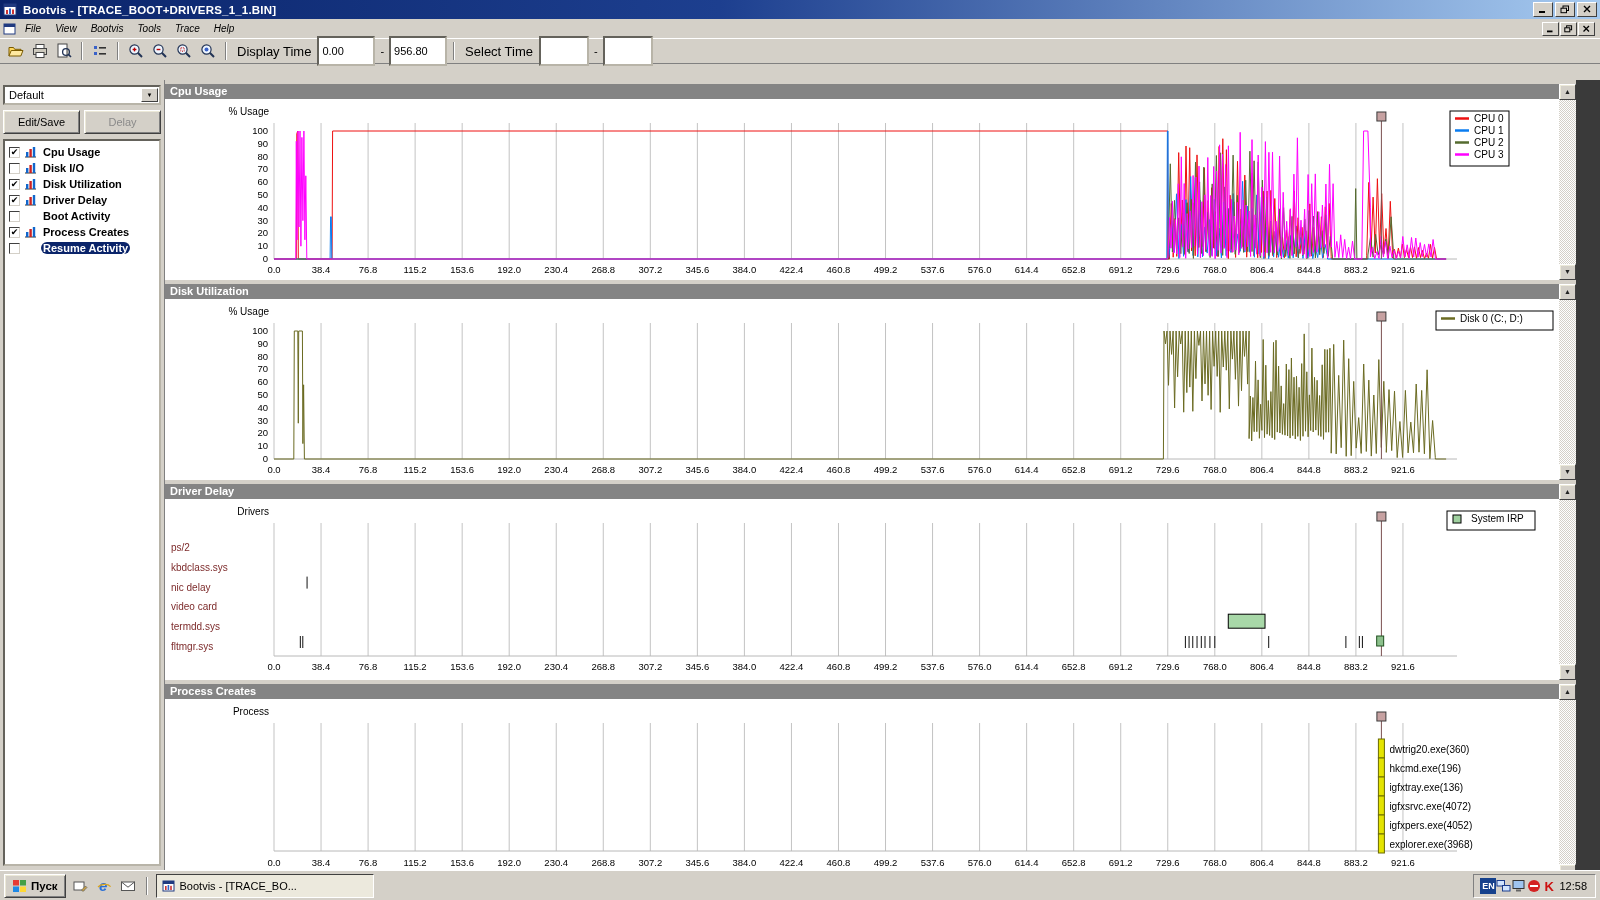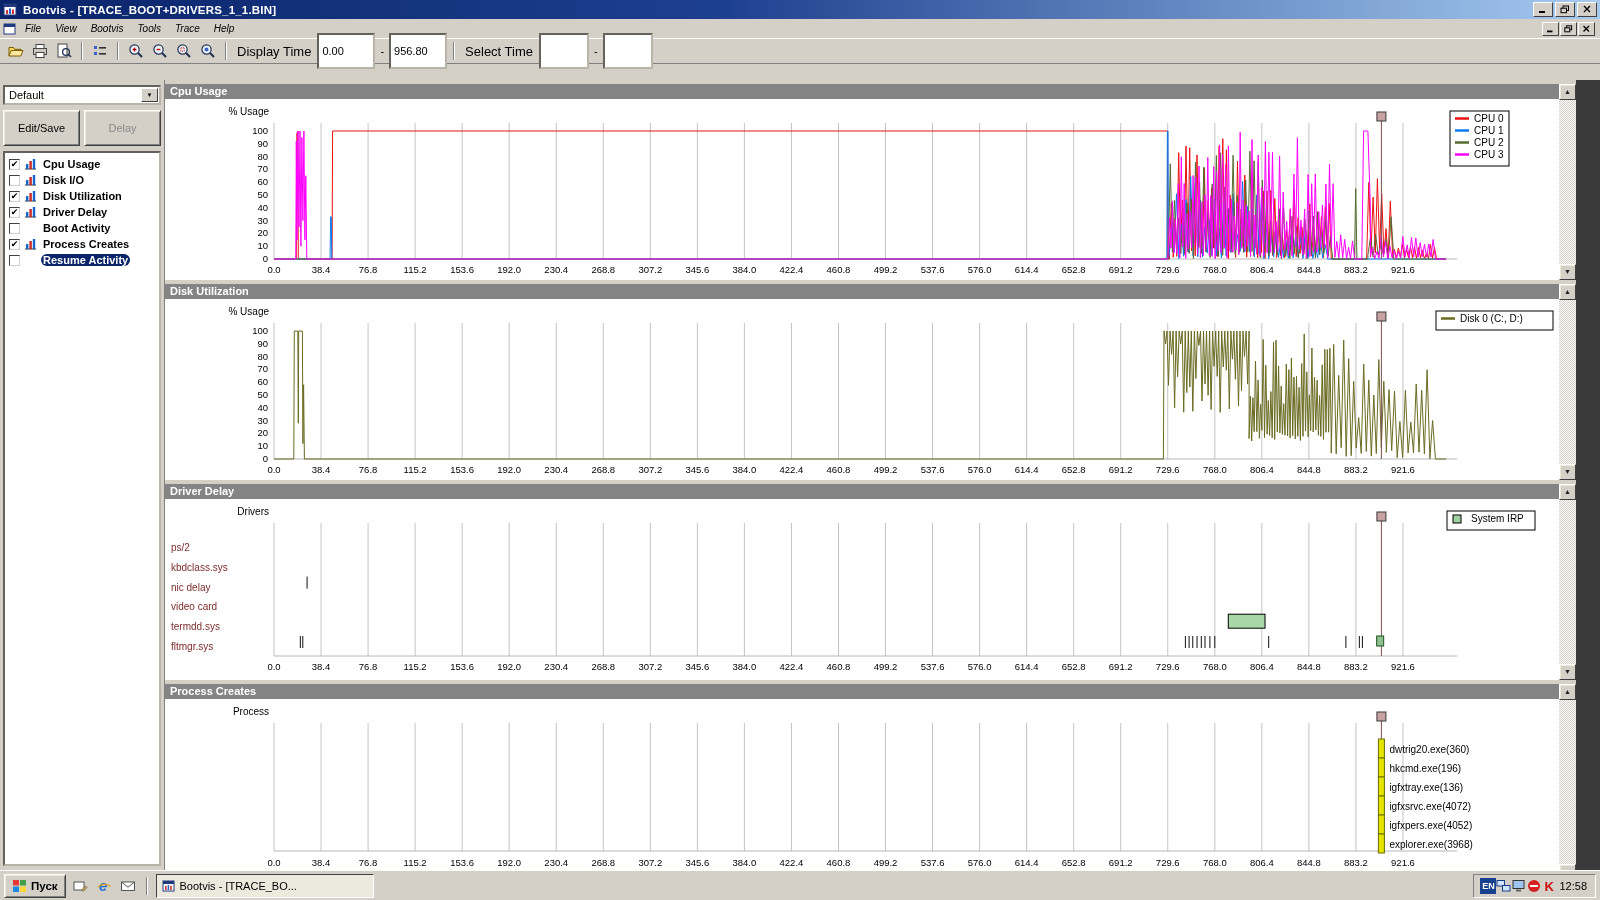--- a/index.html
+++ b/index.html
@@ -14,29 +14,29 @@
 .menubar{height:20px;background:#d4d0c8;display:flex;align-items:center;padding:0 3px;border-bottom:1px solid #fff;flex:none;}
 .menu-item{font-size:10px;padding:6px 7px;color:#000;font-style:italic;}
 .mdi-icon{display:flex;margin-right:2px;}
 .mdi-buttons{margin-left:auto;display:flex;gap:1px;padding-right:2px;}
 .mdi-btn{width:17px;height:14px;background:#d4d0c8;border:1px solid;border-color:#fff #404040 #404040 #fff;display:flex;align-items:center;justify-content:center;}
 .toolbar{height:25px;background:#d4d0c8;display:flex;align-items:center;padding:0 5px;gap:2px;border-bottom:1px solid #808080;flex:none;}
 .tool-groups{display:contents;}
 .tool-btn{width:22px;height:21px;display:flex;align-items:center;justify-content:center;}
 .sep{width:2px;height:18px;border-left:1px solid #808080;border-right:1px solid #fff;margin:0 4px;}
 .tb-label{font-size:13px;margin:0 4px;white-space:nowrap;}
-.field{height:36px;border:2px inset #b8b4a8;background:#fff;font:11px "Liberation Sans",sans-serif;padding:0 3px;}
+.field{height:30px;border:2px inset #b8b4a8;background:#fff;font:11px "Liberation Sans",sans-serif;padding:0 3px;}
 .w56{width:58px;}.w48{width:50px;}
 .dash{font-size:11px;margin:0 3px;}
 .client{flex:1;display:flex;min-height:0;margin-top:16px;}
 .sidebar{width:165px;background:#d4d0c8;padding:5px 3px 4px 3px;display:flex;flex-direction:column;gap:5px;border-right:1px solid #808080;flex:none;}
 .combo{height:20px;background:#fff;border:2px inset #b8b4a8;display:flex;align-items:center;padding-left:4px;font-size:11px;}
 .combo-btn{width:17px;height:14px;margin-left:auto;margin-right:1px;background:#d4d0c8;border:1px solid;border-color:#fff #404040 #404040 #fff;font-size:6px;display:flex;align-items:center;justify-content:center;}
 .side-buttons{display:flex;gap:4px;}
-.btn{flex:1;height:36px;background:#d4d0c8;border:1px solid;border-color:#fff #404040 #404040 #fff;box-shadow:inset 1px 1px 0 #ece9d8,inset -1px -1px 0 #808080;font:11px "Liberation Sans",sans-serif;}
+.btn{flex:1;height:24px;background:#d4d0c8;border:1px solid;border-color:#fff #404040 #404040 #fff;box-shadow:inset 1px 1px 0 #ece9d8,inset -1px -1px 0 #808080;font:11px "Liberation Sans",sans-serif;}
 .btn.disabled{color:#8a8a8a;}
 .series-list{flex:1;background:#fff;border:2px inset #b8b4a8;padding:3px 1px;overflow:hidden;}
 .list-item{display:flex;align-items:center;height:16px;gap:4px;padding:0 3px;}
 .cb{width:11px;height:11px;flex:none;background:#fff;border:1px solid;border-color:#404040 #d4d0c8 #d4d0c8 #404040;font-size:9px;line-height:9px;text-align:center;}
 .li-icon{width:13px;height:12px;flex:none;display:flex;}
 .li-label{font-size:11px;font-weight:bold;white-space:nowrap;padding:0 2px;}
 .li-label.sel{background:#0a246a;color:#fff;border-radius:6px;}
 .charts{flex:1;display:flex;flex-direction:column;padding-top:4px;gap:4px;min-width:0;}
 .panel{display:flex;height:196px;flex:none;}
 .panel-main{flex:1;display:flex;flex-direction:column;min-width:0;}

